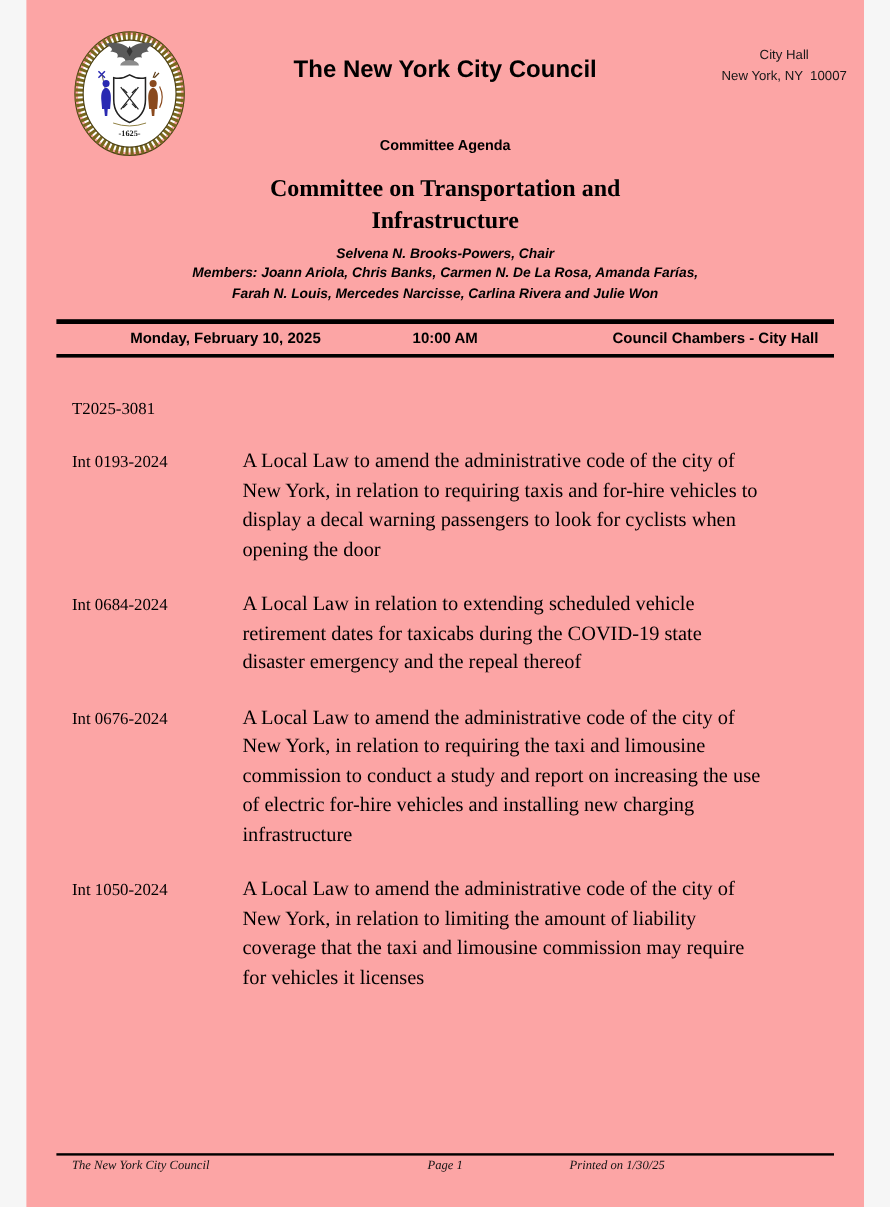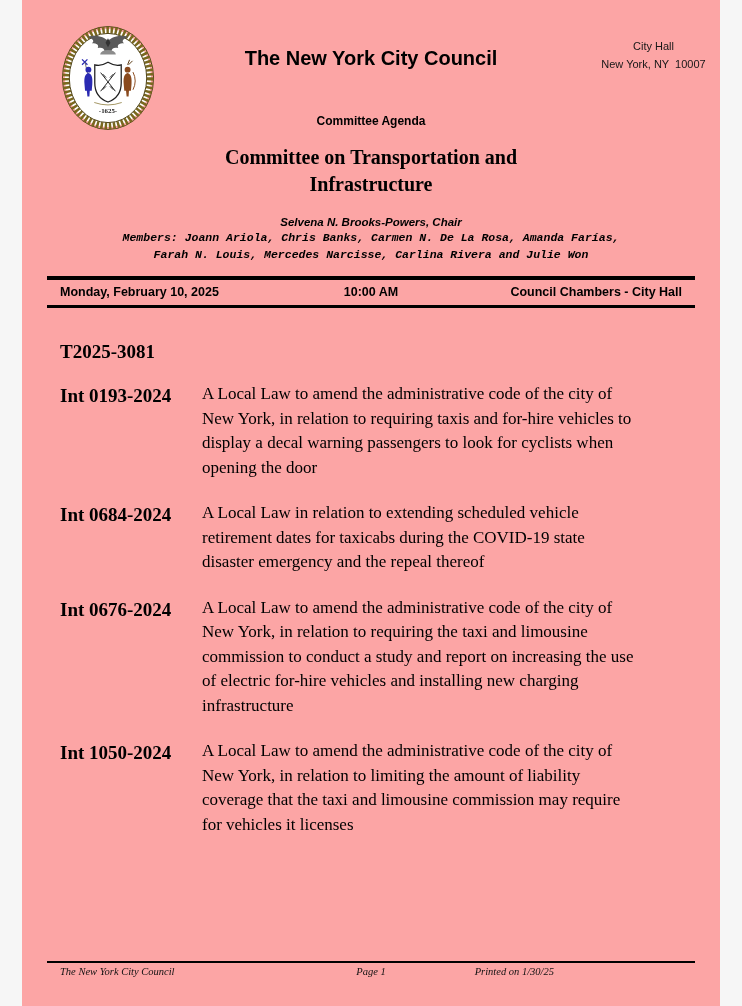--- a/index.html
+++ b/index.html
@@ -26,57 +26,57 @@
     padding-top:46px;text-align:center;
     font-family:"Liberation Sans", sans-serif;
     font-weight:bold;font-size:20px;line-height:24px;
   }
   .agenda-type{
     margin-top:40px;text-align:center;
     font-family:"Liberation Sans", sans-serif;
     font-weight:bold;font-size:12px;line-height:23px;
   }
   .committee-name{
-    margin:11px auto 16px;text-align:center;
+    margin:11px auto 6px;text-align:center;
     font-family:"Liberation Serif", serif;
     font-weight:bold;font-size:20px;line-height:27px;
     white-space:pre-line;
   }
   .chair-line{
     margin-top:6px;text-align:center;
     font-family:"Liberation Sans", sans-serif;
     font-weight:bold;font-style:italic;font-size:11.5px;line-height:16px;
   }
   .members-lines{
     text-align:center;
-    font-family:Liberation Mono, monospace;
+    font-family:Liberation Sans, sans-serif;
     font-weight:bold;font-style:italic;font-size:11.5px;line-height:16.5px;
     white-space:pre-line;
   }
   
   .meeting-bar{
     margin:13px 25px 0 25px;
     border-top:4px solid #000;
     border-bottom:3px solid #000;
     padding:5px 13px 6px 13px;
     display:flex;align-items:center;
     font-family:"Liberation Sans", sans-serif;
     font-weight:bold;font-size:12.5px;
   }
   .meeting-bar .cell{flex:1;}
-  .meeting-bar .cell.date{text-align:left;}
+  .meeting-bar .cell.date{text-align:right;}
   .meeting-bar .cell.time{text-align:center;}
   .meeting-bar .cell.location{text-align:right;}
   
   .items{margin:30px 0 0 38px;}
   .item{display:flex;margin-bottom:21px;}
   .item-id{
     width:142px;flex:none;
     font-family:"Liberation Serif", serif;
-    font-weight:bold;font-size:19px;line-height:18px;
+    font-weight:normal;font-size:14px;line-height:18px;
     padding-top:5px;
   }
   .item-desc{
     width:492px;
     font-family:"Liberation Serif", serif;
     font-size:17px;line-height:24.5px;
     white-space:pre-line;
   }
   
   .footer{

